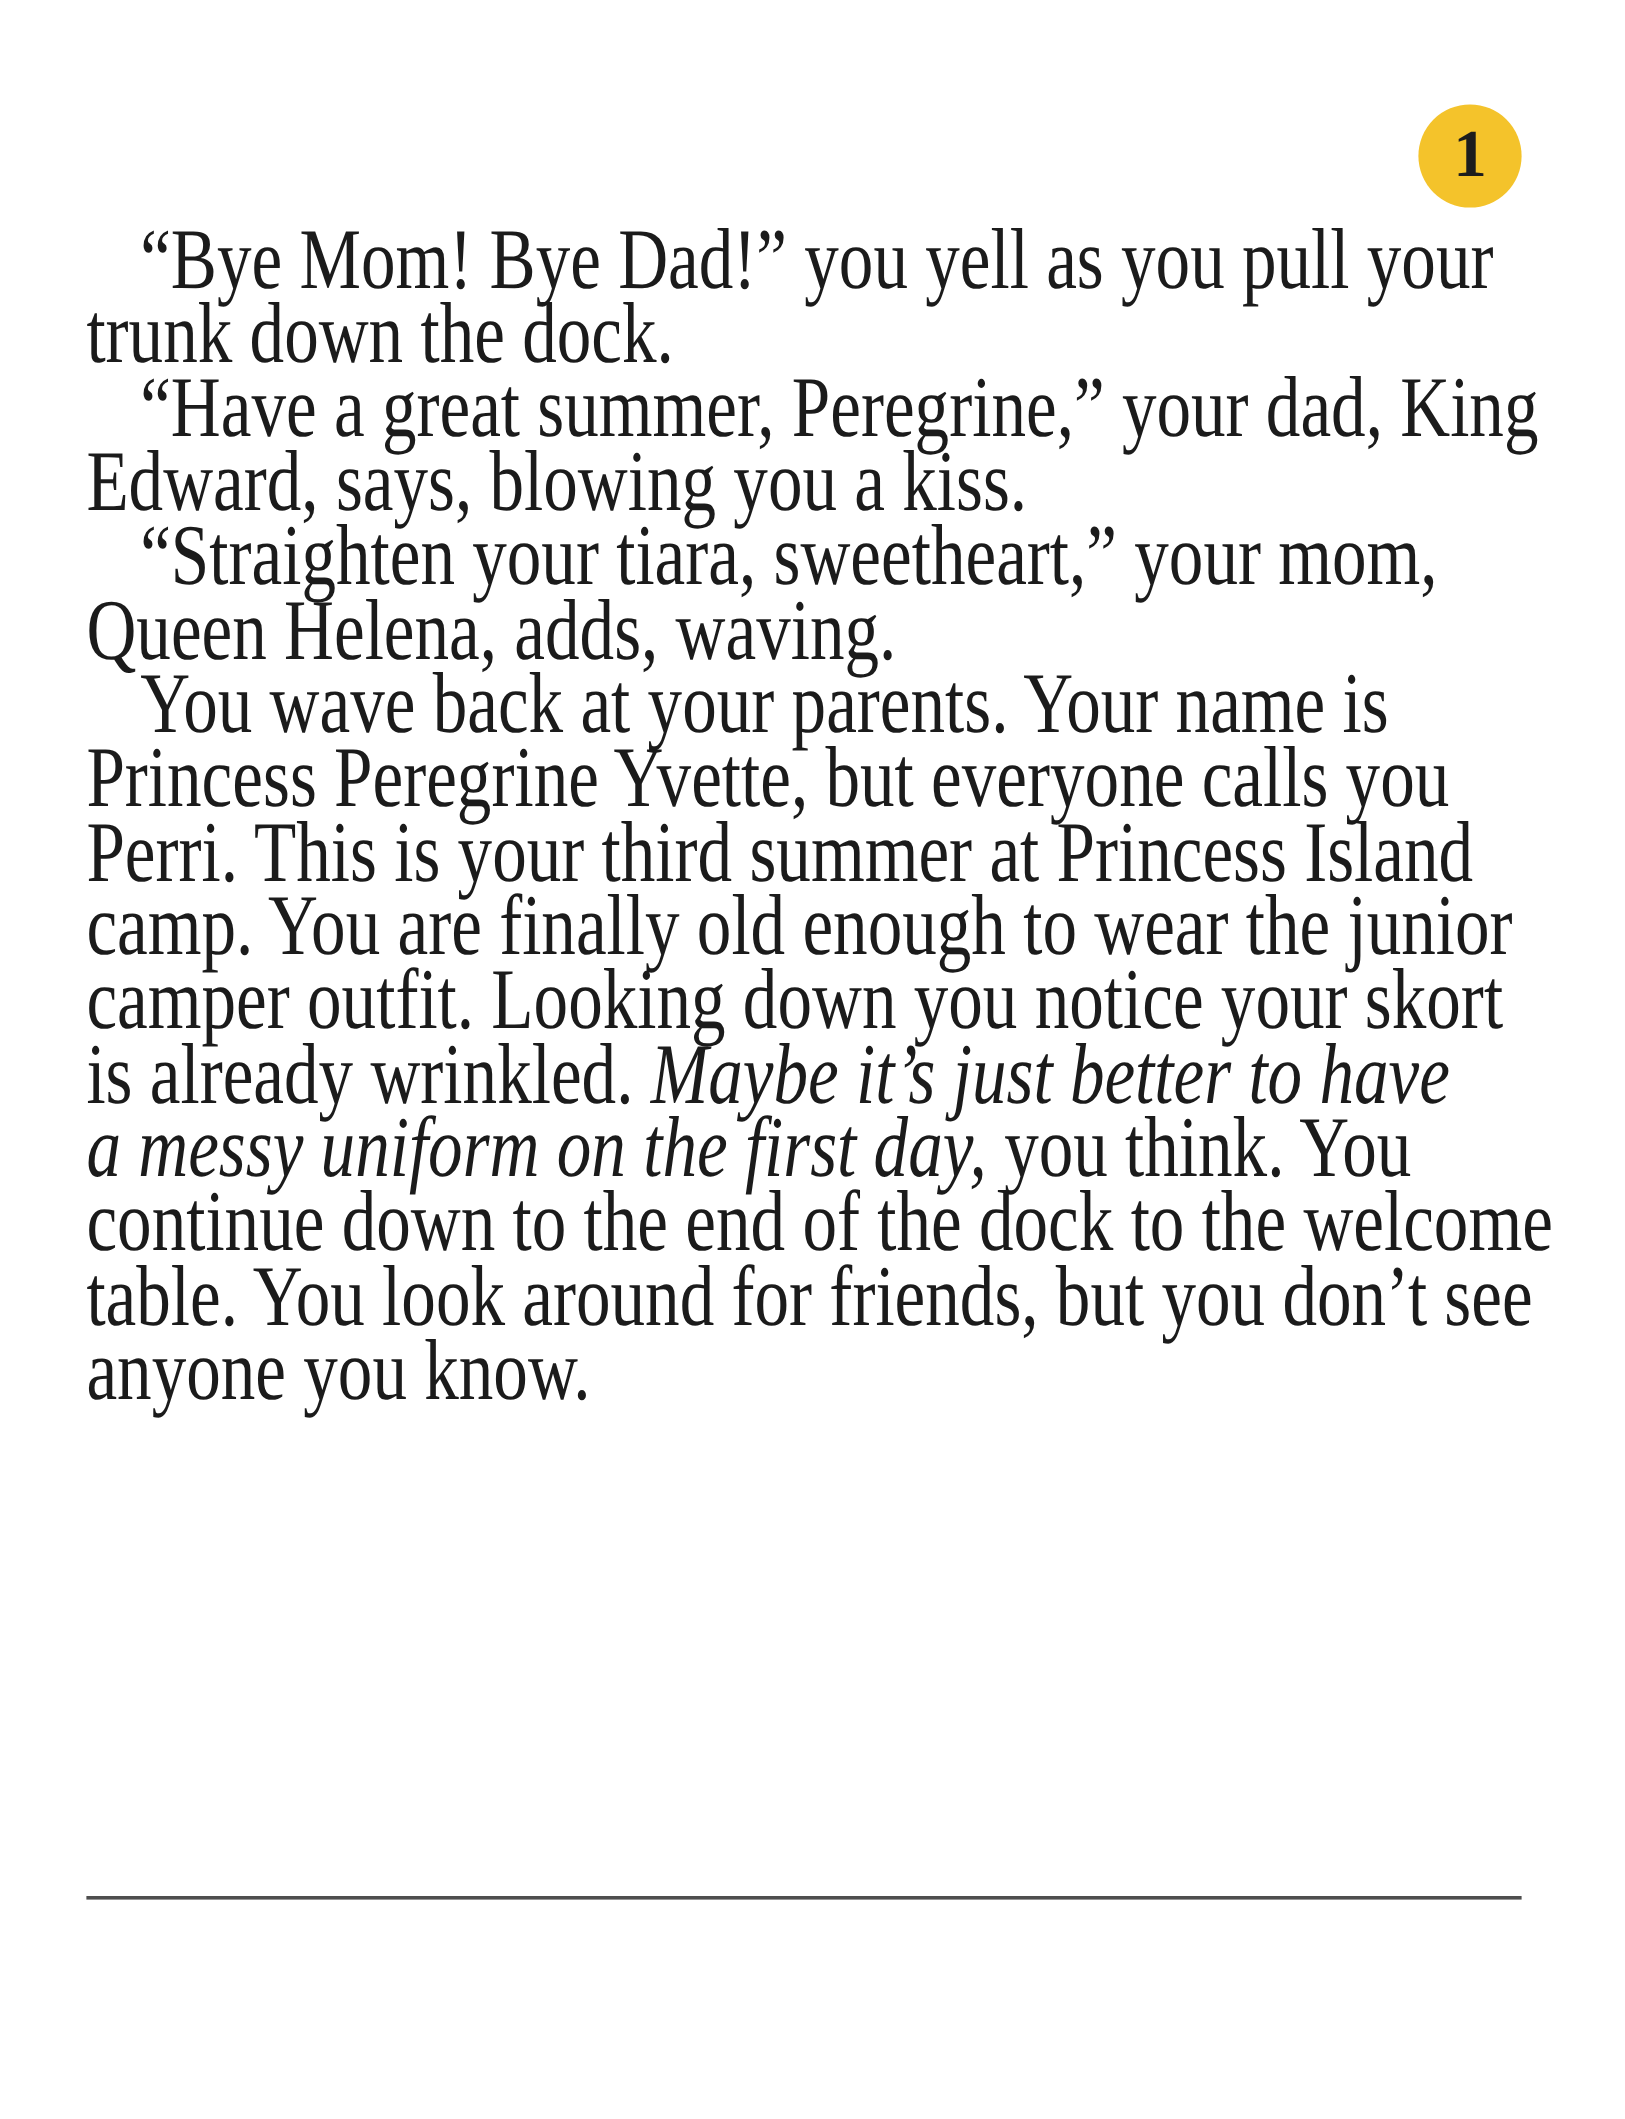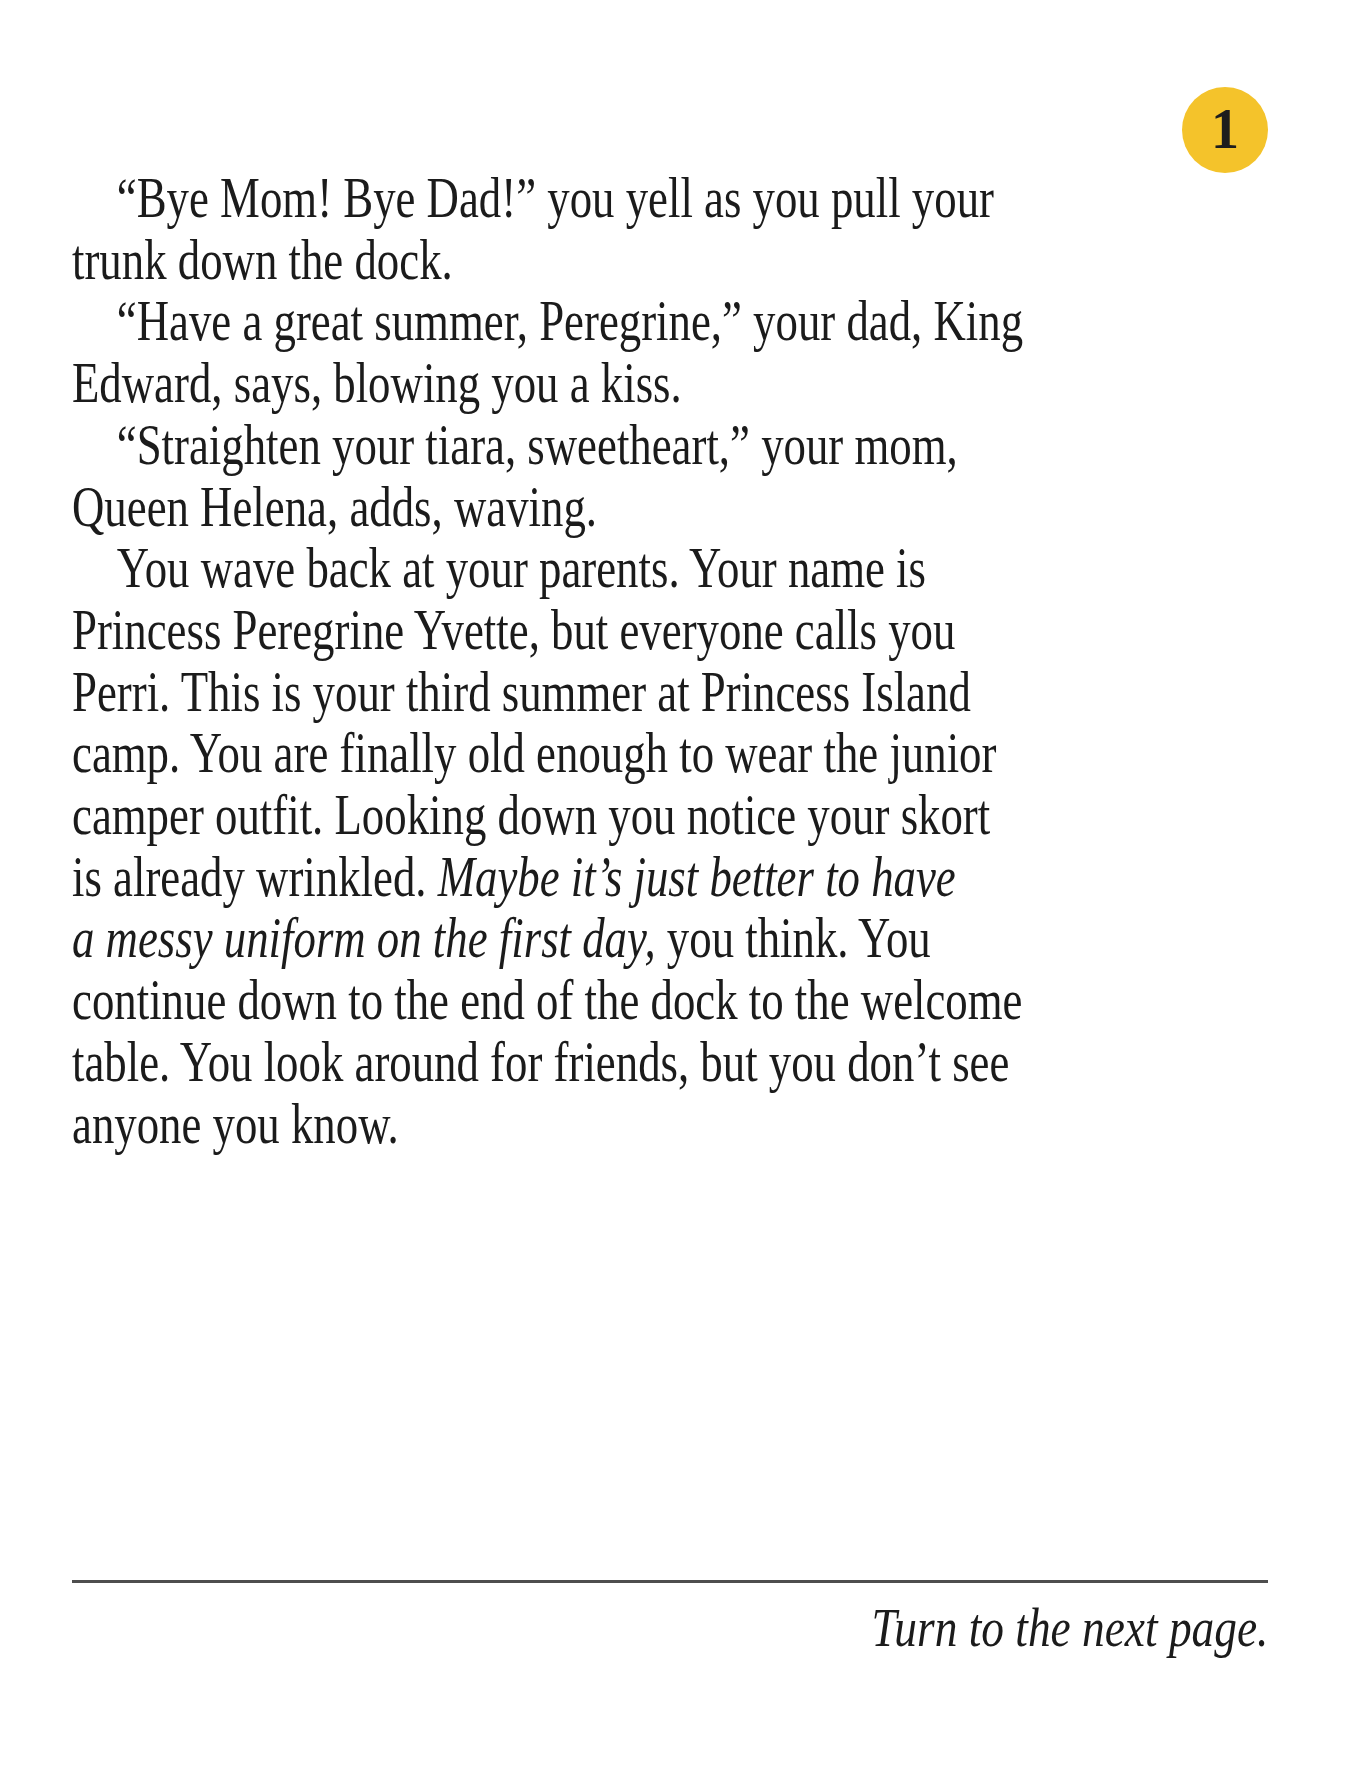--- a/index.html
+++ b/index.html
@@ -34,23 +34,23 @@
   .badge span {
     font-size: 56px;
     font-weight: bold;
     line-height: 1;
     transform: translateY(-1px);
   }
   
   .body-text {
     position: absolute;
     left: 72px;
-    top: 168px;
+    top: 186px;
     width: 1196px;
-    font-size: 56px;
+    font-size: 72px;
     line-height: 61.7px;
   }
   .body-text .line {
     white-space: nowrap;
     transform: scaleX(0.8);
     transform-origin: left center;
   }
   .body-text .line.indent {
     text-indent: 56px;
   }
@@ -108,17 +108,14 @@
       <div class="line"><span class="run">camper outfit. Looking down you notice your skort</span></div>
       <div class="line"><span class="run">is already wrinkled. </span><span class="run italic">Maybe it’s just better to have</span></div>
       <div class="line"><span class="run italic">a messy uniform on the first day,</span><span class="run"> you think. You</span></div>
       <div class="line"><span class="run">continue down to the end of the dock to the welcome</span></div>
       <div class="line"><span class="run">table. You look around for friends, but you don’t see</span></div>
       <div class="line"><span class="run">anyone you know.</span></div>
     </div>
 
   <hr class="rule" style="background: rgb(78, 78, 78);">
 
-  <div class="footer">
-    <span>Turn to the next page.</span>
-  </div>
 
 </div>
 
 </body></html>

